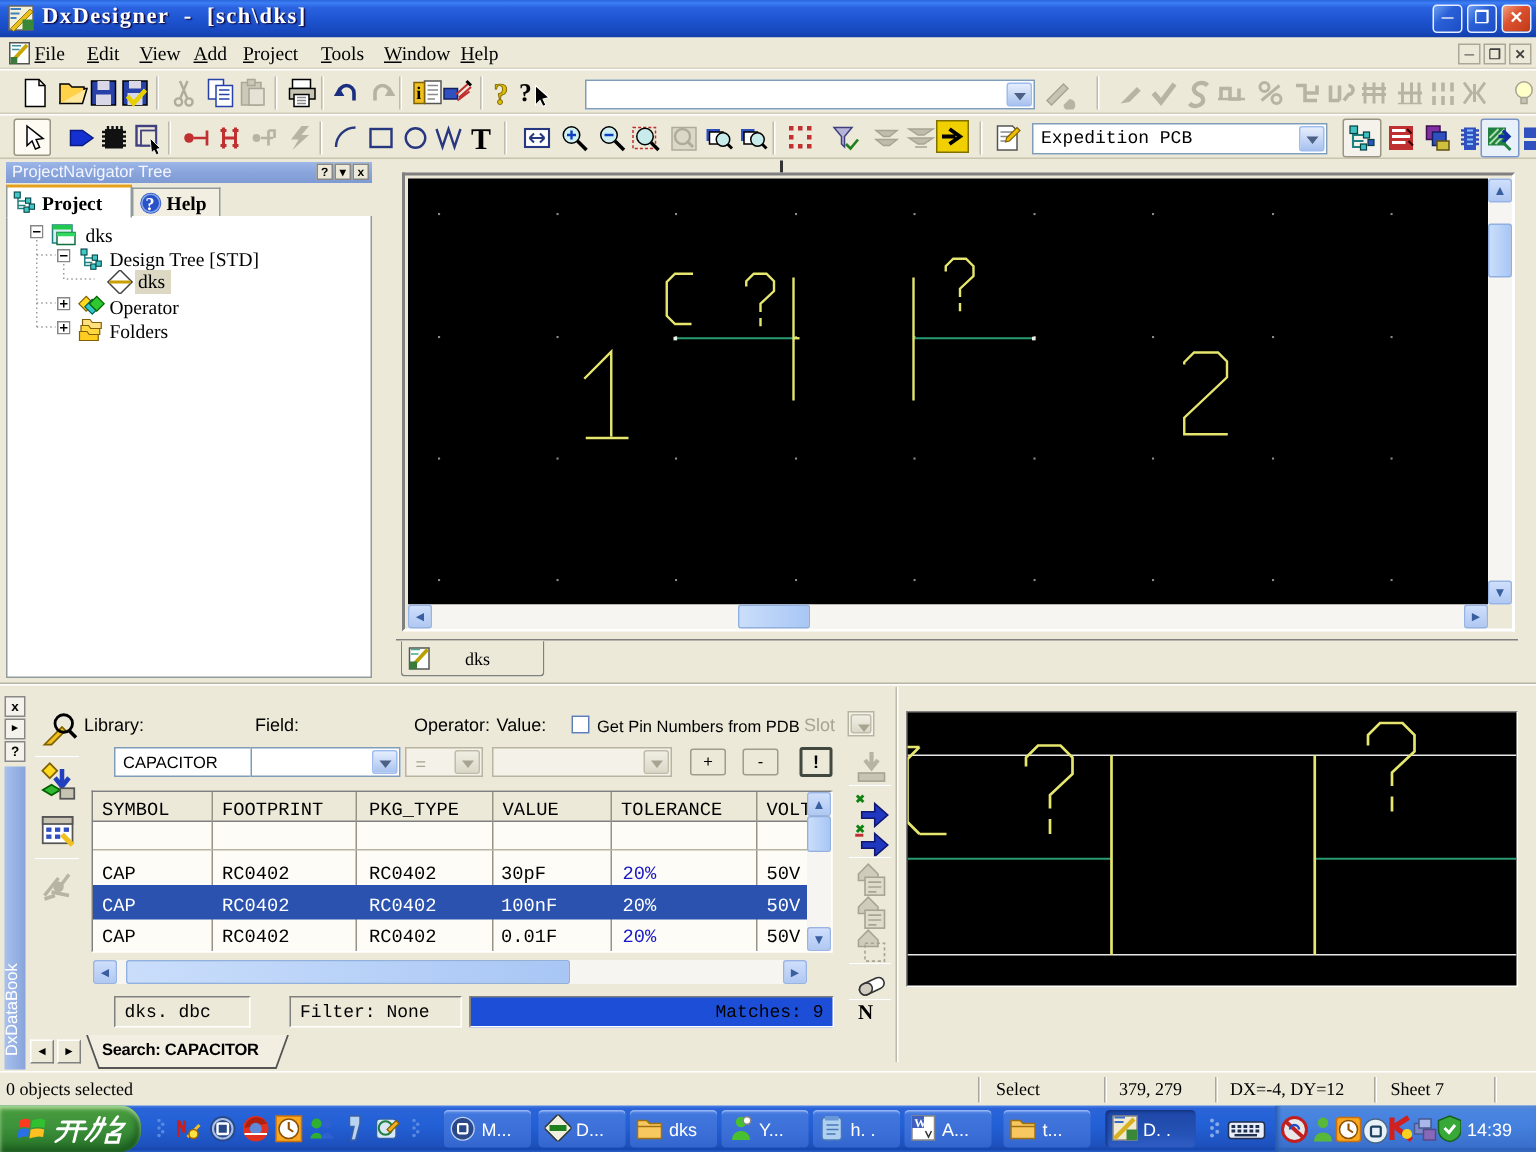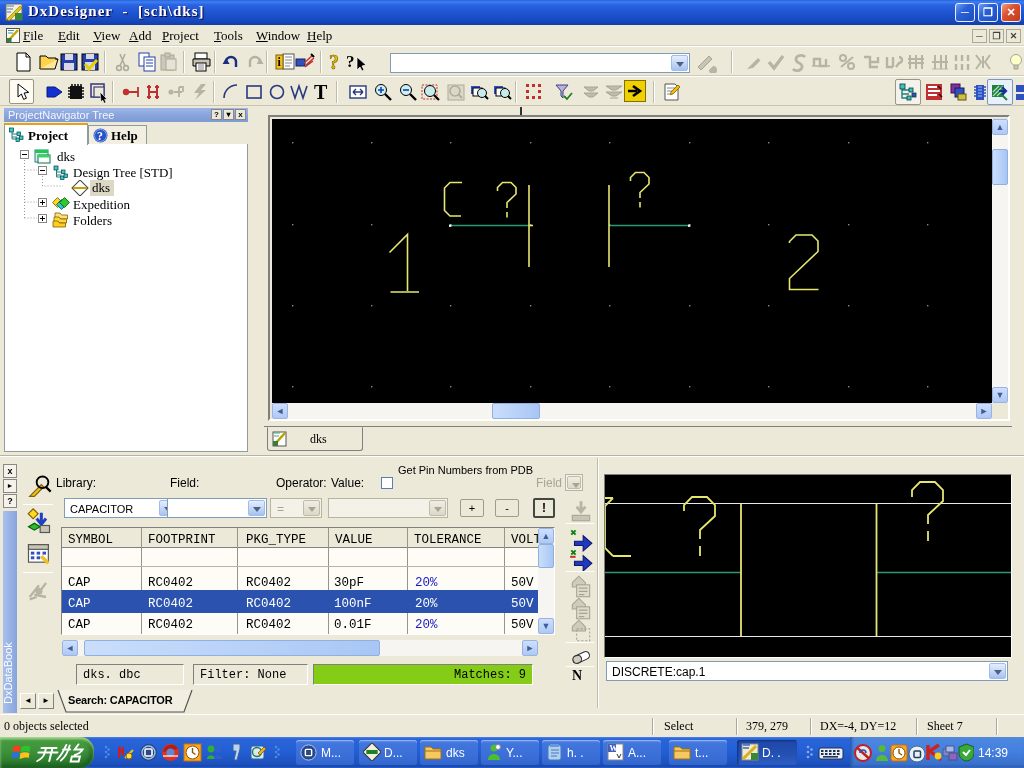--- a/index.html
+++ b/index.html
@@ -332,20 +332,24 @@
   <div class="abs" style="left:624px;top:3px;width:22px;height:22px;background:#f0d000;border:1px solid #807000"></div>
   <svg class="ico" style="left:624px;top:3px" viewBox="0 0 22 22">
       <path d="M4,11 h9 M9,6 l7,5 l-7,5" stroke="#000" stroke-width="2.6" fill="none"></path>
     </svg>
   <div class="tsep" style="left:653px"></div>
   <svg class="ico" style="left:660px" viewBox="0 0 22 22">
       <path d="M5,3 h10 l3,3 v13 h-13 z" fill="#fff" stroke="#555"></path>
       <path d="M7,7 h8 M7,10 h8 M7,13 h5" stroke="#888"></path>
       <path d="M11,11 L18,4 l2,2 L13,13 l-2.6,0.6 z" fill="#f0c000" stroke="#806000" stroke-width="0.8"></path>
     </svg>
+  <div class="xcombo" style="left:688px;top:5px;width:197px;height:21px">
+      <div style="position:absolute;left:5px;top:2px;font:12px 'Liberation Mono',monospace">Expedition PCB</div>
+      <div class="btn"></div>
+    </div>
   <div class="abs" style="left:895px;top:2px;width:26px;height:26px;background:#f4f2ea;border:1px solid #9a9684;border-radius:2px"></div>
   <svg class="ico" style="left:897px" viewBox="0 0 22 22">
       <g fill="none" stroke="#208080" stroke-width="1.4">
         <path d="M5,5 v12 h5 M5,9 h9 M5,13 h7"></path>
       </g>
       <g fill="#40c0c0" stroke="#004040" stroke-width="0.8">
         <rect x="3" y="3" width="5" height="5"></rect>
         <rect x="12" y="7" width="4" height="4"></rect>
         <rect x="10" y="15" width="4" height="4"></rect>
         <rect x="15" y="12" width="4" height="4" fill="#3050c0"></rect>
@@ -454,21 +458,21 @@
       <rect x="0.5" y="0.5" width="8" height="8" fill="#fff" stroke="#888"></rect>
       <path d="M2,4.5 h5 M4.5,2 v5" stroke="#000"></path>
     </svg>
   <svg class="abs" style="left:47px;top:52px" width="18" height="16">
       <g stroke-width="0.8">
         <rect x="2" y="3" width="7" height="7" fill="#ffd820" stroke="#806000" transform="rotate(45 5.5 6.5)"></rect>
         <rect x="6" y="5" width="7" height="7" fill="#30c8c8" stroke="#006060" transform="rotate(45 9.5 8.5)"></rect>
         <rect x="9" y="3" width="7" height="7" fill="#30c830" stroke="#006000" transform="rotate(45 12.5 6.5)"></rect>
       </g>
     </svg>
-  <div class="abs" style="left:68px;top:53px;font:13px 'Liberation Serif',serif">Expedition</div>
+  <div class="abs" style="left:68px;top:53px;font:13px 'Liberation Serif',serif">Operator</div>
 
   <svg class="abs" style="left:33px;top:70px" width="9" height="9">
       <rect x="0.5" y="0.5" width="8" height="8" fill="#fff" stroke="#888"></rect>
       <path d="M2,4.5 h5 M4.5,2 v5" stroke="#000"></path>
     </svg>
   <svg class="abs" style="left:47px;top:67px" width="18" height="17">
       <g>
         <path d="M3,2 h5 l1.5,2 h6 v4 h-12.5 z" fill="#ffe080" stroke="#806000" stroke-width="0.8"></path>
         <path d="M2,6 h5 l1.5,2 h6 v4 h-12.5 z" fill="#ffd840" stroke="#806000" stroke-width="0.8"></path>
         <path d="M1,10 h5 l1.5,2 h6 v4 h-12.5 z" fill="#ffcc20" stroke="#806000" stroke-width="0.8"></path>
@@ -578,27 +582,27 @@
   <svg class="abs" style="left:25px;top:120px" width="28" height="28" viewBox="0 0 24 24">
       <path d="M4,18 L12,8 M12,14 l6,-8 M8,16 l10,2 M10,18 l-6,2" stroke="#b8b4a4" stroke-width="2" fill="none"></path>
       <circle cx="12" cy="13" r="3" fill="#b8b4a4"></circle>
     </svg>
 
   <div class="lbl" style="left:56px;top:20px">Library:</div>
   <div class="lbl" style="left:170px;top:20px">Field:</div>
   <div class="lbl" style="left:276px;top:20px">Operator:</div>
   <div class="lbl" style="left:331px;top:20px">Value:</div>
   <div class="abs" style="left:381px;top:21px;width:12px;height:12px;background:#fff;border:1px solid #5a7eb5"></div>
-  <div class="lbl" style="left:398px;top:8px;font-size:11px">Get Pin Numbers from PDB</div>
-  <div class="lbl" style="left:536px;top:20px;color:#a8a494">Field</div>
+  <div class="lbl" style="left:398px;top:23px;font-size:11px">Get Pin Numbers from PDB</div>
+  <div class="lbl" style="left:536px;top:20px;color:#a8a494">Slot</div>
   <div class="xcombo gray" style="left:565px;top:18px;width:18px;height:17px">
       <div class="btn" style="width:14px"></div>
     </div>
 
-  <div class="xcombo" style="left:64px;top:42px;width:114px;height:20px">
+  <div class="xcombo" style="left:76px;top:42px;width:114px;height:20px">
       <div style="position:absolute;left:5px;top:4px;font:11px 'Liberation Sans',sans-serif">CAPACITOR</div>
       <div class="btn"></div>
     </div>
   <div class="xcombo" style="left:167px;top:42px;width:100px;height:20px">
       <div class="btn"></div>
     </div>
   <div class="xcombo gray" style="left:270px;top:42px;width:52px;height:20px">
       <div style="position:absolute;left:6px;top:3px;font:12px 'Liberation Sans',sans-serif;color:#a8a494">=</div>
       <div class="btn"></div>
     </div>
@@ -656,27 +660,27 @@
   <div class="abs" style="left:538px;top:72px;width:16px;height:106px;background:#f6f5f2"></div>
   <div class="sbbtn" style="left:538px;top:72px">▲</div>
   <div class="sbthumb" style="left:538px;top:88px;width:16px;height:24px"></div>
   <div class="sbbtn" style="left:538px;top:162px">▼</div>
 
   <div class="abs" style="left:62px;top:184px;width:476px;height:16px;background:#f6f5f2"></div>
   <div class="sbbtn" style="left:62px;top:184px">◄</div>
   <div class="sbthumb" style="left:84px;top:184px;width:296px;height:16px"></div>
   <div class="sbbtn" style="left:522px;top:184px">►</div>
 
-  <div class="sunken" style="left:76px;top:208px;width:108px;height:21px;background:#ece9d8">
+  <div class="sunken" style="left:76px;top:208px;width:91px;height:21px;background:#ece9d8">
       <div class="abs" style="left:6px;top:3px;font:12px 'Liberation Mono',monospace">dks. dbc</div>
     </div>
   <div class="sunken" style="left:193px;top:208px;width:115px;height:21px;background:#ece9d8">
       <div class="abs" style="left:6px;top:3px;font:12px 'Liberation Mono',monospace">Filter: None</div>
     </div>
-  <div class="sunken" style="left:313px;top:208px;width:220px;height:21px;background:#84cc16">
+  <div class="sunken" style="left:313px;top:208px;width:243px;height:21px;background:#1d4ed8">
       <div class="abs" style="right:6px;top:3px;font:12px 'Liberation Mono',monospace">Matches: 9</div>
     </div>
 
   <div class="btn3d" style="left:20px;top:237px;width:16px;height:16px;font:8px 'Liberation Sans',sans-serif;line-height:14px">◄</div>
   <div class="btn3d" style="left:38px;top:237px;width:16px;height:16px;font:8px 'Liberation Sans',sans-serif;line-height:14px">►</div>
   <svg class="abs" style="left:56px;top:234px" width="140" height="23">
       <path d="M2,0 L10,22 H128 L136,0" fill="#f2efe2" stroke="#555" stroke-width="1.2"></path>
     </svg>
   <div class="abs" style="left:68px;top:238px;font:bold 11px 'Liberation Sans',sans-serif;letter-spacing:-0.2px">Search: CAPACITOR</div>
 
@@ -733,24 +737,20 @@
       <path d="M136,28.5 V161.5"></path>
       <path d="M271.5,28.5 V161.5"></path>
 
       <path d="M8,23 H-4 M8,23 L0,31 M0,31 V73 L8,81 M8,81 H26" transform="translate(0,0)"></path>
 
       <path d="M79,36 V30 L87,22 H102 L110,30 V41 L95,55 V64 M95,71 V81"></path>
 
       <path d="M307,22 V15 L315,7 H330 L338,15 V26 L323,40 V49 M323,56 V66"></path>
     </g>
   </svg>
-  <div class="xcombo" style="left:606px;top:205px;width:402px;height:20px">
-      <div style="position:absolute;left:5px;top:3px;font:12px 'Liberation Sans',sans-serif">DISCRETE:cap.1</div>
-      <div class="btn"></div>
-    </div>
 </div>
 
 <div id="statusbar" class="abs">
   <div class="abs" style="left:4px;top:4px">0 objects selected</div>
   <div class="stsep" style="left:652px"></div>
   <div class="abs" style="left:664px;top:4px">Select</div>
   <div class="stsep" style="left:736px"></div>
   <div class="abs" style="left:746px;top:4px">379, 279</div>
   <div class="stsep" style="left:810px"></div>
   <div class="abs" style="left:820px;top:4px">DX=-4, DY=12</div>

